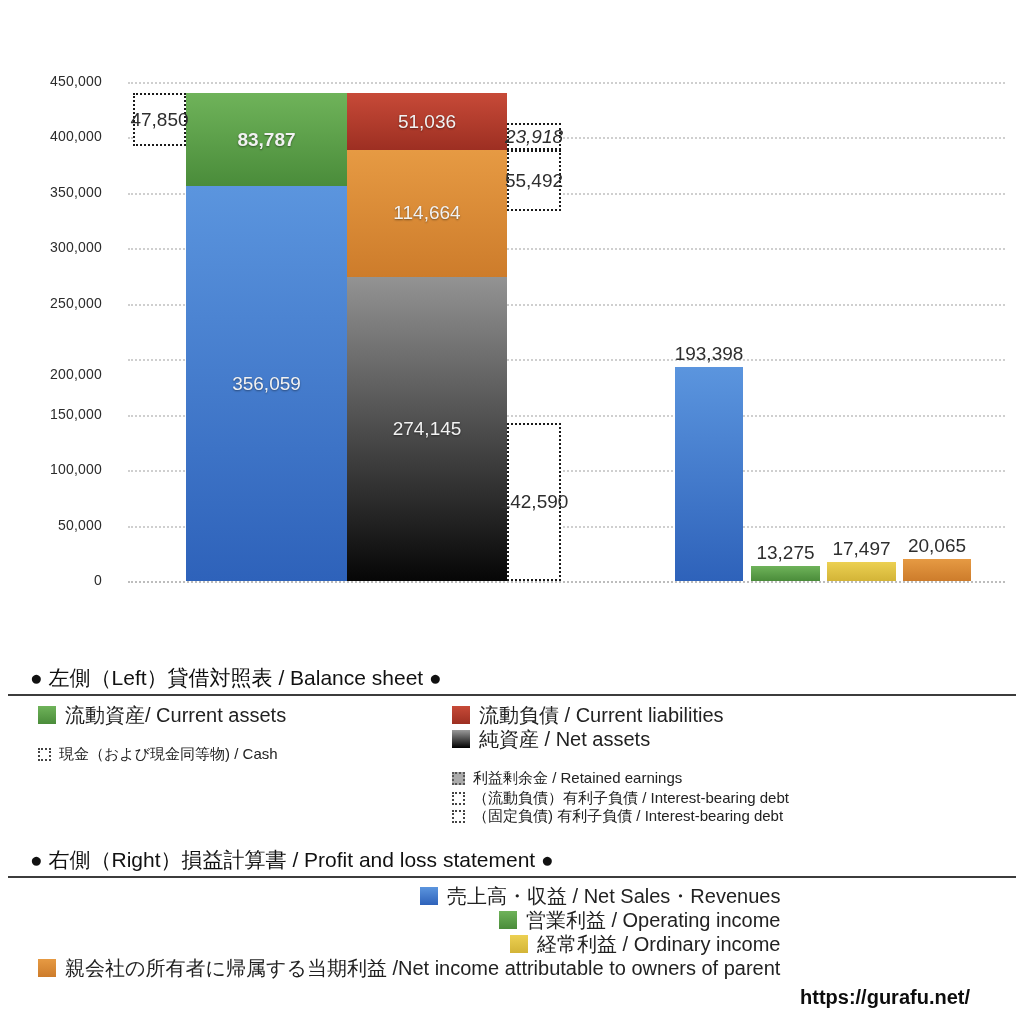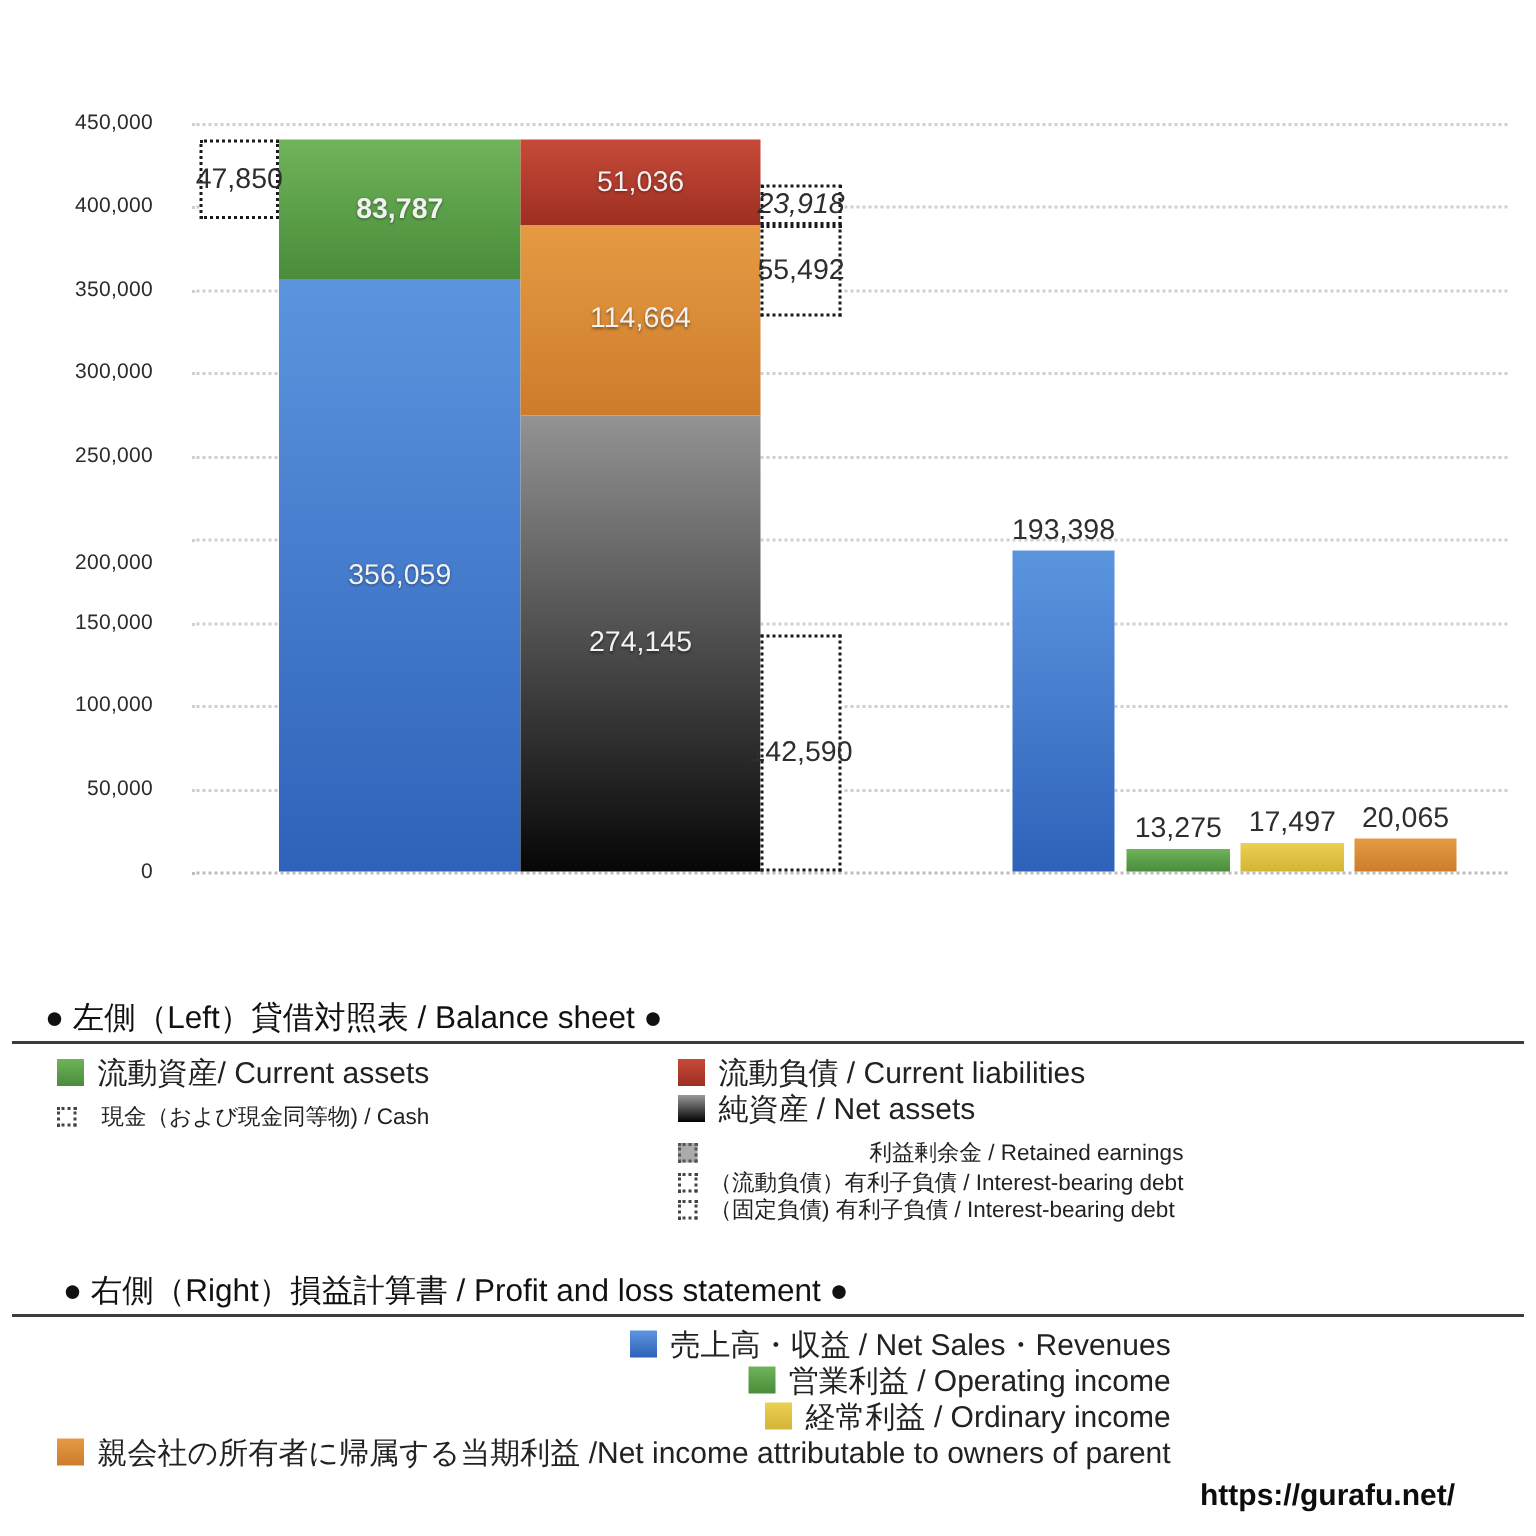--- a/index.html
+++ b/index.html
@@ -26,21 +26,21 @@
   .fill-dark{background:linear-gradient(#939393,#060606);}
   .fill-yellow{background:linear-gradient(#ecd052,#d3b437);}
   .fill-gray{background:#ababab;}
   .fill-none{background:transparent;}
   
   .legend-title{position:absolute;left:30px;font-size:21px;color:#111;white-space:nowrap;}
   .rule{position:absolute;left:8px;width:1008px;height:2px;background:#3c3c3c;}
   .legend-col{position:absolute;display:flex;flex-direction:column;}
   .lrow{display:flex;align-items:center;white-space:nowrap;}
   .lrow.large{height:24px;font-size:20px;}
-  .lrow.small{height:22px;font-size:15px;margin-top:6px;justify-content:space-between;}
+  .lrow.small{height:22px;font-size:15px;margin-top:16px;}
   .lrow.xsmall{height:18px;font-size:15px;}
   .sw{display:inline-block;box-sizing:border-box;margin-right:9px;flex:0 0 auto;}
   .lrow.large .sw{width:18px;height:18px;}
   .lrow.small .sw,.lrow.xsmall .sw{width:13px;height:13px;margin-right:8px;}
   .sw-green{background:linear-gradient(#6fb35a,#4a8c3a);}
   .sw-blue{background:linear-gradient(#5b95de,#2e62ba);}
   .sw-red{background:linear-gradient(#c74a38,#9d2f22);}
   .sw-orange{background:linear-gradient(#e69a43,#cd7c2b);}
   .sw-dark{background:linear-gradient(#9a9a9a,#000);}
   .sw-yellow{background:linear-gradient(#ecd052,#d3b437);}
@@ -131,21 +131,21 @@
       <div class="lrow xsmall">
         <span class="sw sw-dashed"></span>
         <span>（流動負債）有利子負債 / Interest-bearing debt</span>
       </div>
       <div class="lrow xsmall">
         <span class="sw sw-dashed"></span>
         <span>（固定負債) 有利子負債 / Interest-bearing debt</span>
       </div>
     </div>
 
-  <div class="legend-title" style="top:846px;margin-left:12px;">● 右側（Right）損益計算書 / Profit and loss statement ●</div>
+  <div class="legend-title" style="top:846px;">● 右側（Right）損益計算書 / Profit and loss statement ●</div>
   <div class="rule" style="top:876px;"></div>
 
   <div class="legend-col" id="leg-col3" style="left:38px;top:884px;align-items:flex-end;">
       <div class="lrow large">
         <span class="sw sw-blue"></span>
         <span>売上高・収益 / Net Sales・Revenues</span>
       </div>
       <div class="lrow large">
         <span class="sw sw-green"></span>
         <span>営業利益 / Operating income</span>

